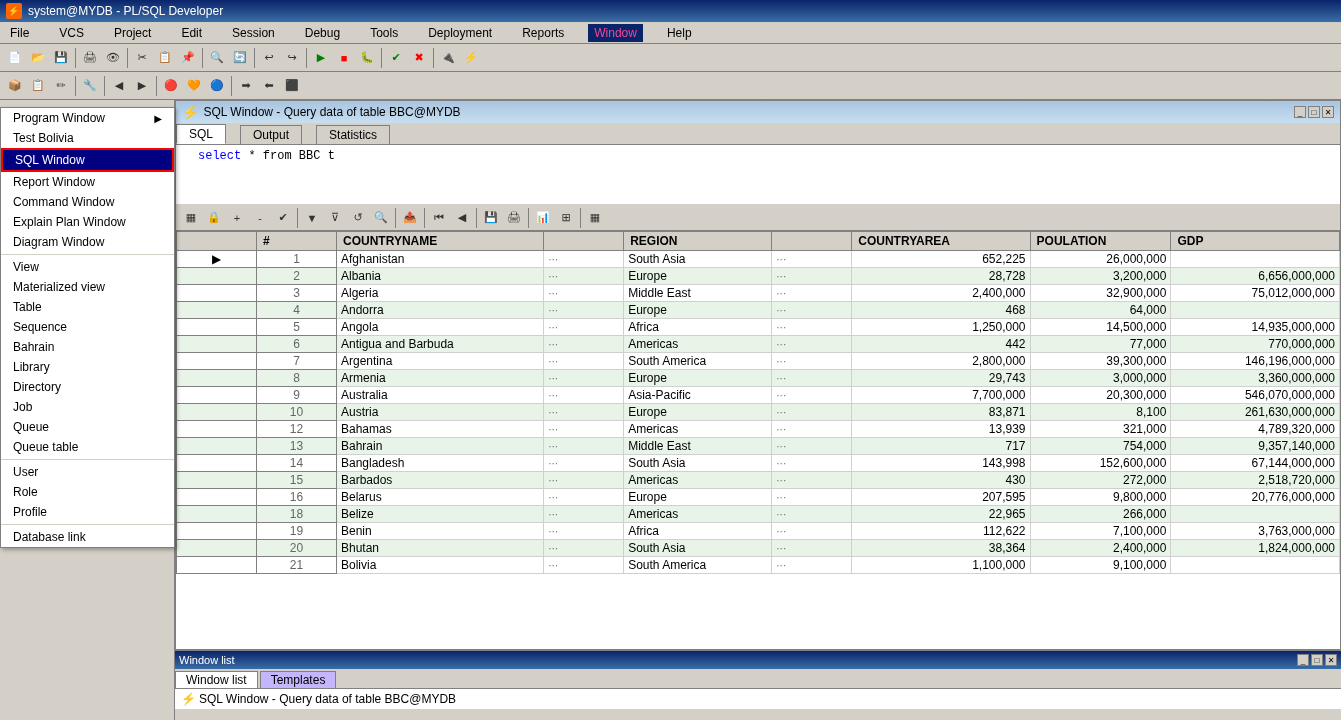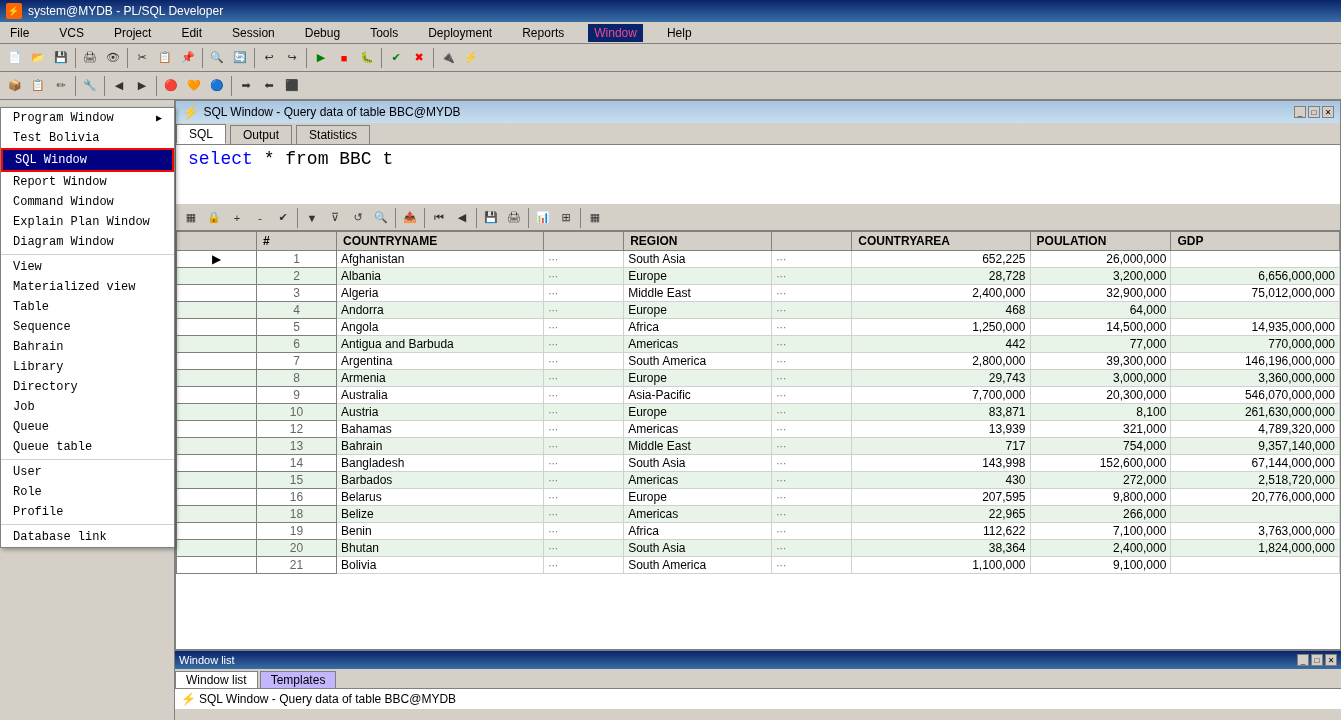--- a/index.html
+++ b/index.html
@@ -83,21 +83,20 @@
       box-shadow: 2px 2px 4px rgba(0,0,0,0.3);
       z-index: 100;
     }
     .dropdown-item {
       padding: 3px 12px;
       cursor: pointer;
       font-size: 12px;
       color: #000;
       display: flex;
       align-items: center;
-      font-family: Liberation Mono, monospace;
     }
     .dropdown-item.highlighted { background: #000080; color: white; border: 2px solid #ff0000; }
     .dropdown-divider { height: 1px; background: #d4d0c8; margin: 2px 0; }
     .dropdown-item .arrow { margin-left: auto; font-size: 10px; }
     .panel-titlebar-btn { width: 12px; height: 12px; background: #d4d0c8; border: 1px solid #808080; cursor: pointer; display: flex; align-items: center; justify-content: center; font-size: 8px; color: #000; }
 
     
     #right-panel {
       flex: 1;
       display: flex;
@@ -130,35 +129,35 @@
       border-bottom: 1px solid #808080;
       padding-top: 2px;
     }
     .sql-tab {
       padding: 2px 12px;
       font-size: 12px;
       cursor: pointer;
       border: 1px solid #808080;
       border-bottom: none;
       background: #d4d0c8;
-      margin-right: 4px;
+      margin-right: 14px;
     }
     .sql-tab.active {
       background: #fff;
       border-bottom: 1px solid #fff;
       z-index: 1;
     }
 
     
     #sql-editor {
       background: #fff;
       flex: 0 0 60px;
       font-family: 'Courier New', monospace;
-      font-size: 18px;
-      padding: 4px 12px;
+      font-size: 12px;
+      padding: 4px 22px;
       color: #000;
       border-bottom: 1px solid #d4d0c8;
     }
     .sql-keyword { color: #0000ff; }
 
     
     #data-grid-container {
       flex: 1;
       overflow: hidden;
       display: flex;

